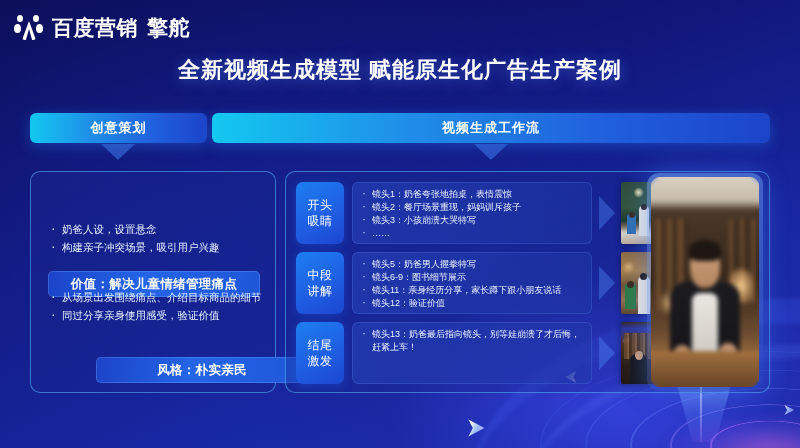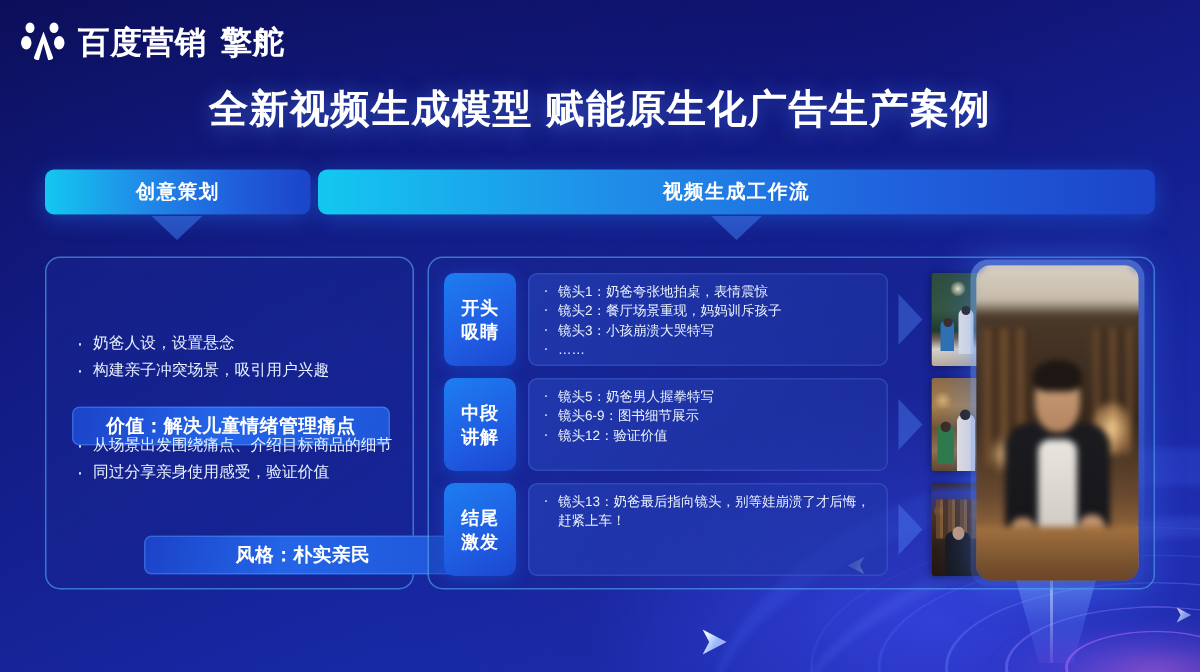--- a/index.html
+++ b/index.html
@@ -106,21 +106,21 @@
   .logo-text {
     font-size: 21px; font-weight: bold; letter-spacing: 0.5px; color: #fff;
     white-space: nowrap;
   }
   .logo-text .sub { margin-left: 9px; font-weight: bold; }
 
   
   .page-title {
     position: absolute; left: 0; top: 55px; width: 800px;
     text-align: center;
-    font-size: 26px; font-weight: bold; letter-spacing: 1px;
+    font-size: 22px; font-weight: bold; letter-spacing: 1px;
     color: #ffffff;
     text-shadow: 0 2px 14px rgba(90,140,255,0.55);
   }
 
   
   .hdr {
     position: absolute; height: 30px; border-radius: 6px;
     display: flex; align-items: center; justify-content: center;
     font-size: 13px; font-weight: bold; color: #fff;
     letter-spacing: 1px;
@@ -184,21 +184,21 @@
   .stage-row.r1 { top: 9px; }
   .stage-row.r2 { top: 79px; }
   .stage-row.r3 { top: 149px; }
 
   .stage-label {
     width: 48px; height: 62px; flex: 0 0 48px;
     border-radius: 7px;
     background: linear-gradient(150deg, #1d7ef0 0%, #1f5fe4 55%, #1c46cf 100%);
     display: flex; flex-direction: column;
     align-items: center; justify-content: center;
-    font-size: 12px; font-weight: bold; color: #fff; line-height: 16px;
+    font-size: 12px; font-weight: normal; color: #fff; line-height: 16px;
     letter-spacing: .5px;
     box-shadow: 0 2px 10px rgba(25,90,220,0.45);
   }
   .shot-box {
     margin-left: 8px;
     width: 240px; height: 62px;
     border-radius: 6px;
     background: linear-gradient(120deg, rgba(40,70,190,0.55) 0%, rgba(32,56,165,0.42) 100%);
     box-shadow: inset 0 0 0 1px rgba(110,160,255,0.20);
     padding: 6px 7px 0 7px;
@@ -421,20 +421,21 @@
 
     <div class="stage-row r2">
       <div class="stage-label">
         <span>中段</span>
         <span>讲解</span>
       </div>
       <div class="shot-box">
         <ul>
           <li>镜头5：奶爸男人握拳特写</li>
           <li>镜头6-9：图书细节展示</li>
+          <li>镜头11：亲身经历分享，家长蹲下跟小朋友说话</li>
           <li>镜头12：验证价值</li>
         </ul>
       </div>
       <div class="row-arrow"></div>
       <div class="thumb t2">
         <div class="sky"></div>
           <div class="f1"></div>
           <div class="f2"></div>
         <div class="head1"></div>
           <div class="head2"></div>

